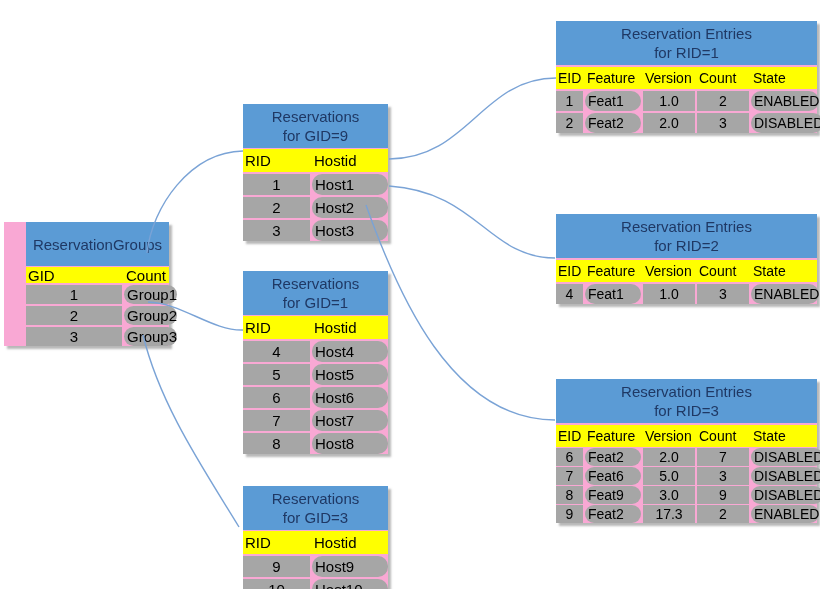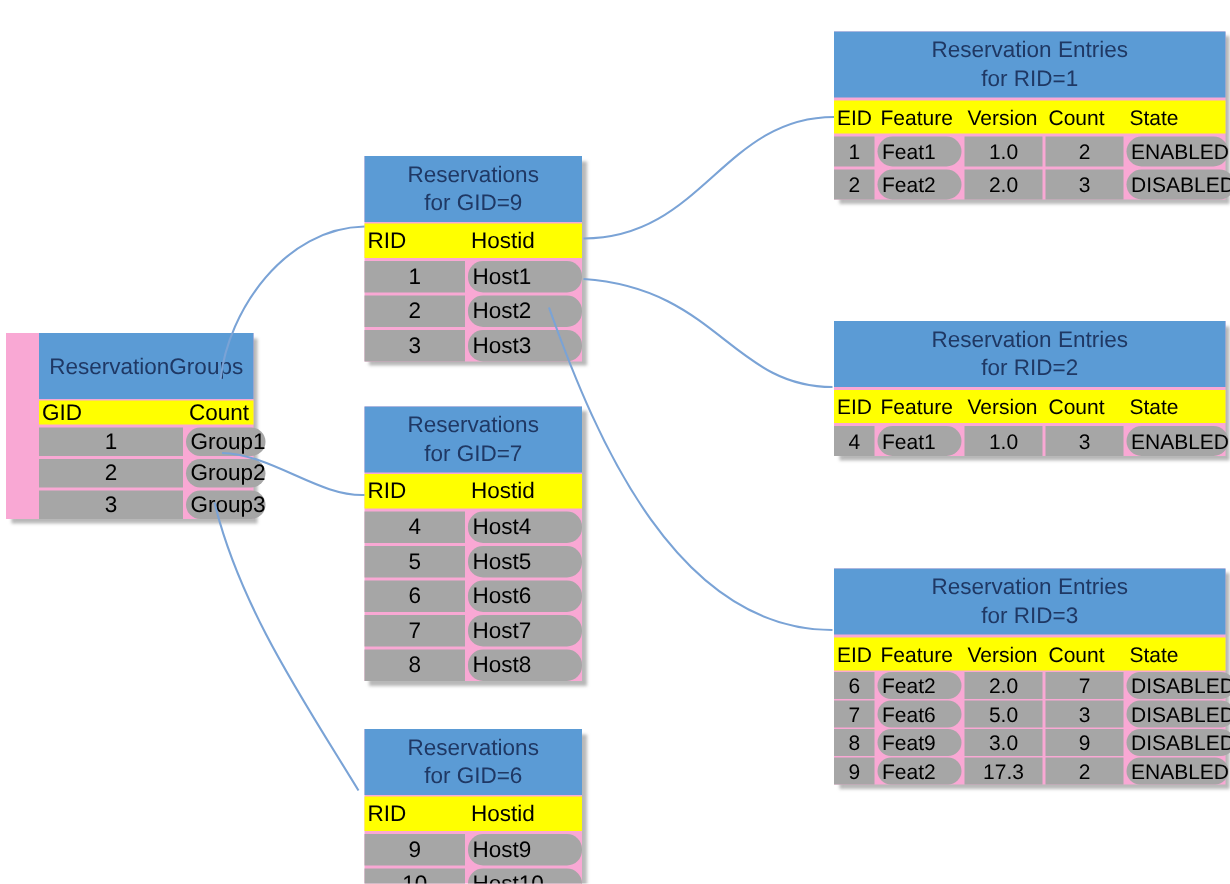--- a/index.html
+++ b/index.html
@@ -101,21 +101,21 @@
     </div>
     <div class="row g2m">
       <span class="cell cc">3</span>
       <span class="cell lc">Host3</span>
     </div>
   </div>
 
   <div class="tbl t-mid" style="left:243px;top:255px;width:145px;">
     <div class="hdr">
       <div>Reservations</div>
-      <div>for GID=7</div>
+      <div>for GID=1</div>
     </div>
     <div class="colrow g2m">
       <span class="cl">RID</span>
       <span class="cl">Hostid</span>
     </div>
     <div class="row g2m">
       <span class="cell cc">4</span>
       <span class="cell lc">Host4</span>
     </div>
     <div class="row g2m">
@@ -132,21 +132,21 @@
     </div>
     <div class="row g2m">
       <span class="cell cc">8</span>
       <span class="cell lc">Host8</span>
     </div>
   </div>
 
   <div class="tbl t-mid" style="left:243px;top:470px;width:145px;">
     <div class="hdr">
       <div>Reservations</div>
-      <div>for GID=6</div>
+      <div>for GID=3</div>
     </div>
     <div class="colrow g2m">
       <span class="cl">RID</span>
       <span class="cl">Hostid</span>
     </div>
     <div class="row g2m">
       <span class="cell cc">9</span>
       <span class="cell lc">Host9</span>
     </div>
     <div class="row g2m">

